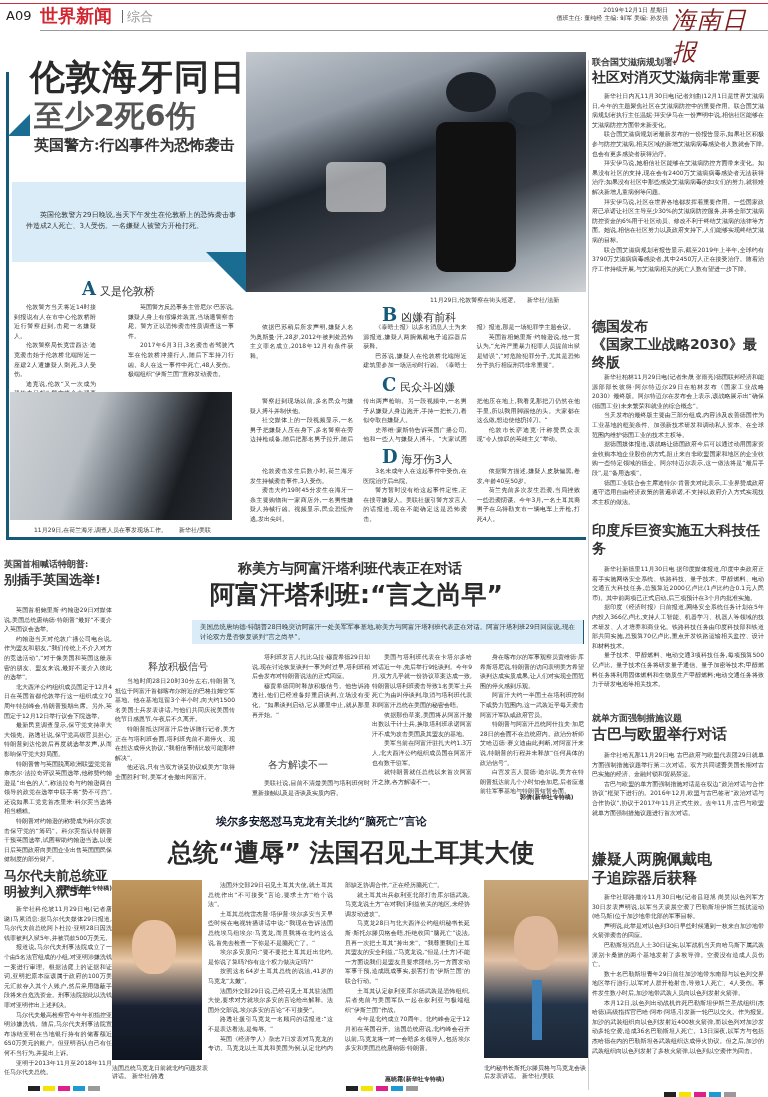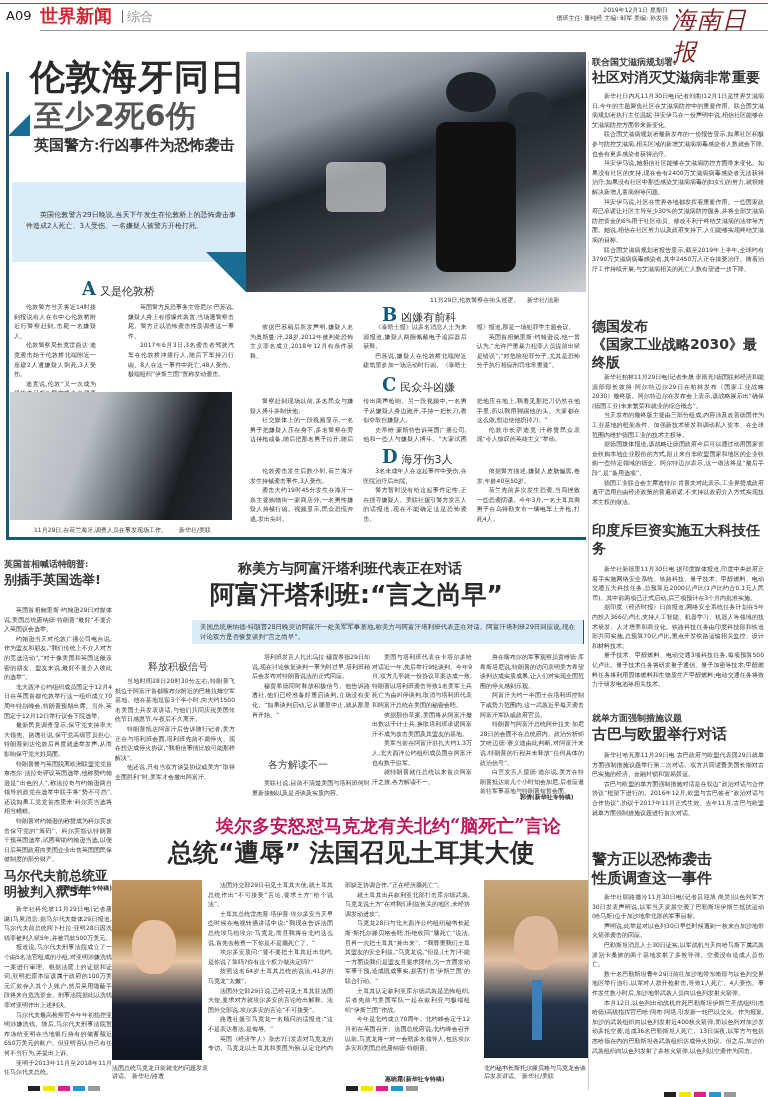--- a/index.html
+++ b/index.html
@@ -152,21 +152,21 @@
   <p class="t" style="text-indent:12px">就特朗普就任总统以来首次阿富汗之旅,各方解读不一。</p>
 </div>
 <div class="abs" style="left:480px;top:652px;width:104px;height:146px;overflow:hidden">
   <p class="t" style="text-indent:12px">身在喀布尔的军事观察员贾维德·库希斯塔尼说,特朗普的访问表明美方希望谈判达成实质成果,让人们对实现全国范围的停火感到乐观。</p>
   <p class="t" style="text-indent:12px">阿富汗大约一半国土在塔利班控制下或势力范围内,这一武装近乎每天袭击阿富汗军队或政府官员。</p>
   <p class="t" style="text-indent:12px">特朗普与阿富汗总统阿什拉夫·加尼28日的会面不在总统府内。政治分析师艾哈迈德·赛义迪由此判断,对阿富汗来说,特朗普的行程并未释放“任何具体的政治信号”。</p>
   <p class="t" style="text-indent:12px">白宫发言人贾德·迪尔说,美方在特朗普抵达前几个小时知会加尼,后者应邀前往军事基地与特朗普短暂会面。</p>
 </div>
 <div class="abs t" style="left:520px;top:792px;font-weight:bold">郭倩(新华社专特稿)</div>
 
-<div class="abs" style="left:216px;top:814px;font-size:18px;font-weight:bold;font-family:'DejaVu Serif',serif;color:#be185d">埃尔多安怒怼马克龙有关北约“脑死亡”言论</div>
+<div class="abs" style="left:216px;top:814px;font-size:11px;font-weight:bold;font-family:'DejaVu Serif',serif;color:#0f172a">埃尔多安怒怼马克龙有关北约“脑死亡”言论</div>
 <div class="abs" style="left:168px;top:836px;font-size:25px;font-weight:bold;color:#2a2a2a">总统“遭辱” 法国召见土耳其大使</div>
 
 <div class="abs photo" style="left:112px;top:880px;width:90px;height:180px;background:linear-gradient(180deg,#c09860 0%,#a87d45 30%,#e8c8a8 45%,#1a2233 70%,#0f1520 100%)">
   <div style="position:absolute;left:20px;top:40px;width:44px;height:54px;border-radius:45%;background:#e7c1a1"></div>
 </div>
 <div class="abs cap" style="left:112px;top:1064px;width:100px;line-height:8px">
   <span>法国总统马克龙日前就北约问题发表讲话。</span>
   <span>新华社/路透</span>
 </div>
 
@@ -255,21 +255,21 @@
 <div class="abs" style="left:592px;top:712px;width:172px">
   <div class="rk">就单方面强制措施议题</div>
   <div class="rt" style="font-size:15px;margin-bottom:6px">古巴与欧盟举行对话</div>
   <div style="height:96px;overflow:hidden">
     <p class="t" style="text-indent:12px">新华社哈瓦那11月29日电 古巴政府与欧盟代表团29日就单方面强制措施议题举行第二次对话。双方共同谴责美国长期对古巴实施的经济、金融封锁和贸易禁运。</p>
     <p class="t" style="text-indent:12px">古巴与欧盟的单方面强制措施对话是在双边“政治对话与合作协议”框架下进行的。2016年12月,欧盟与古巴签署“政治对话与合作协议”,协议于2017年11月正式生效。去年11月,古巴与欧盟就单方面强制措施议题进行首次对话。</p>
   </div>
 </div>
 
 <div class="abs" style="left:592px;top:850px;width:172px">
-  <div class="rt" style="font-size:15px;line-height:19px;margin-bottom:4px;width:130px">警方正以恐怖袭击性质调查这一事件</div>
+  <div class="rt" style="font-size:15px;line-height:19px;margin-bottom:4px;width:130px">嫌疑人两腕佩戴电子追踪器后获释</div>
   <div style="height:196px;overflow:hidden">
     <p class="t" style="text-indent:12px">新华社耶路撒冷11月30日电(记者吕迎旭 尚昊)以色列军方30日发表声明说,以军当天凌晨空袭了巴勒斯坦伊斯兰抵抗运动(哈马斯)位于加沙地带北部的军事目标。</p>
     <p class="t" style="text-indent:12px">声明说,此举是对以色列30日早些时候遭到一枚来自加沙地带火箭弹袭击的回应。</p>
     <p class="t" style="text-indent:12px">巴勒斯坦消息人士30日证实,以军战机当天向哈马斯下属武装派别卡桑旅的两个基地发射了多枚导弹。空袭没有造成人员伤亡。</p>
     <p class="t" style="text-indent:12px">数十名巴勒斯坦青年29日前往加沙地带东南部与以色列交界地区举行游行,以军对人群开枪射击,导致1人死亡、4人受伤。事件发生数小时后,加沙地带武装人员向以色列发射火箭弹。</p>
     <p class="t" style="text-indent:12px">本月12日,以色列出动战机炸死巴勒斯坦伊斯兰圣战组织(杰哈德)高级指挥官巴哈·阿布·阿塔,引发新一轮巴以交火。作为报复,加沙的武装组织向以色列发射近400枚火箭弹,而以色列对加沙发动多轮空袭,造成36名巴勒斯坦人死亡。13日深夜,以军方与包括杰哈德在内的巴勒斯坦各武装组织达成停火协议。但之后,加沙的武装组织向以色列发射了多枚火箭弹,以色列以空袭作为回击。</p>
   </div>
 </div>
 <div class="abs cmyk" style="left:664px;top:1092px">
   <span style="background:#222"></span>

